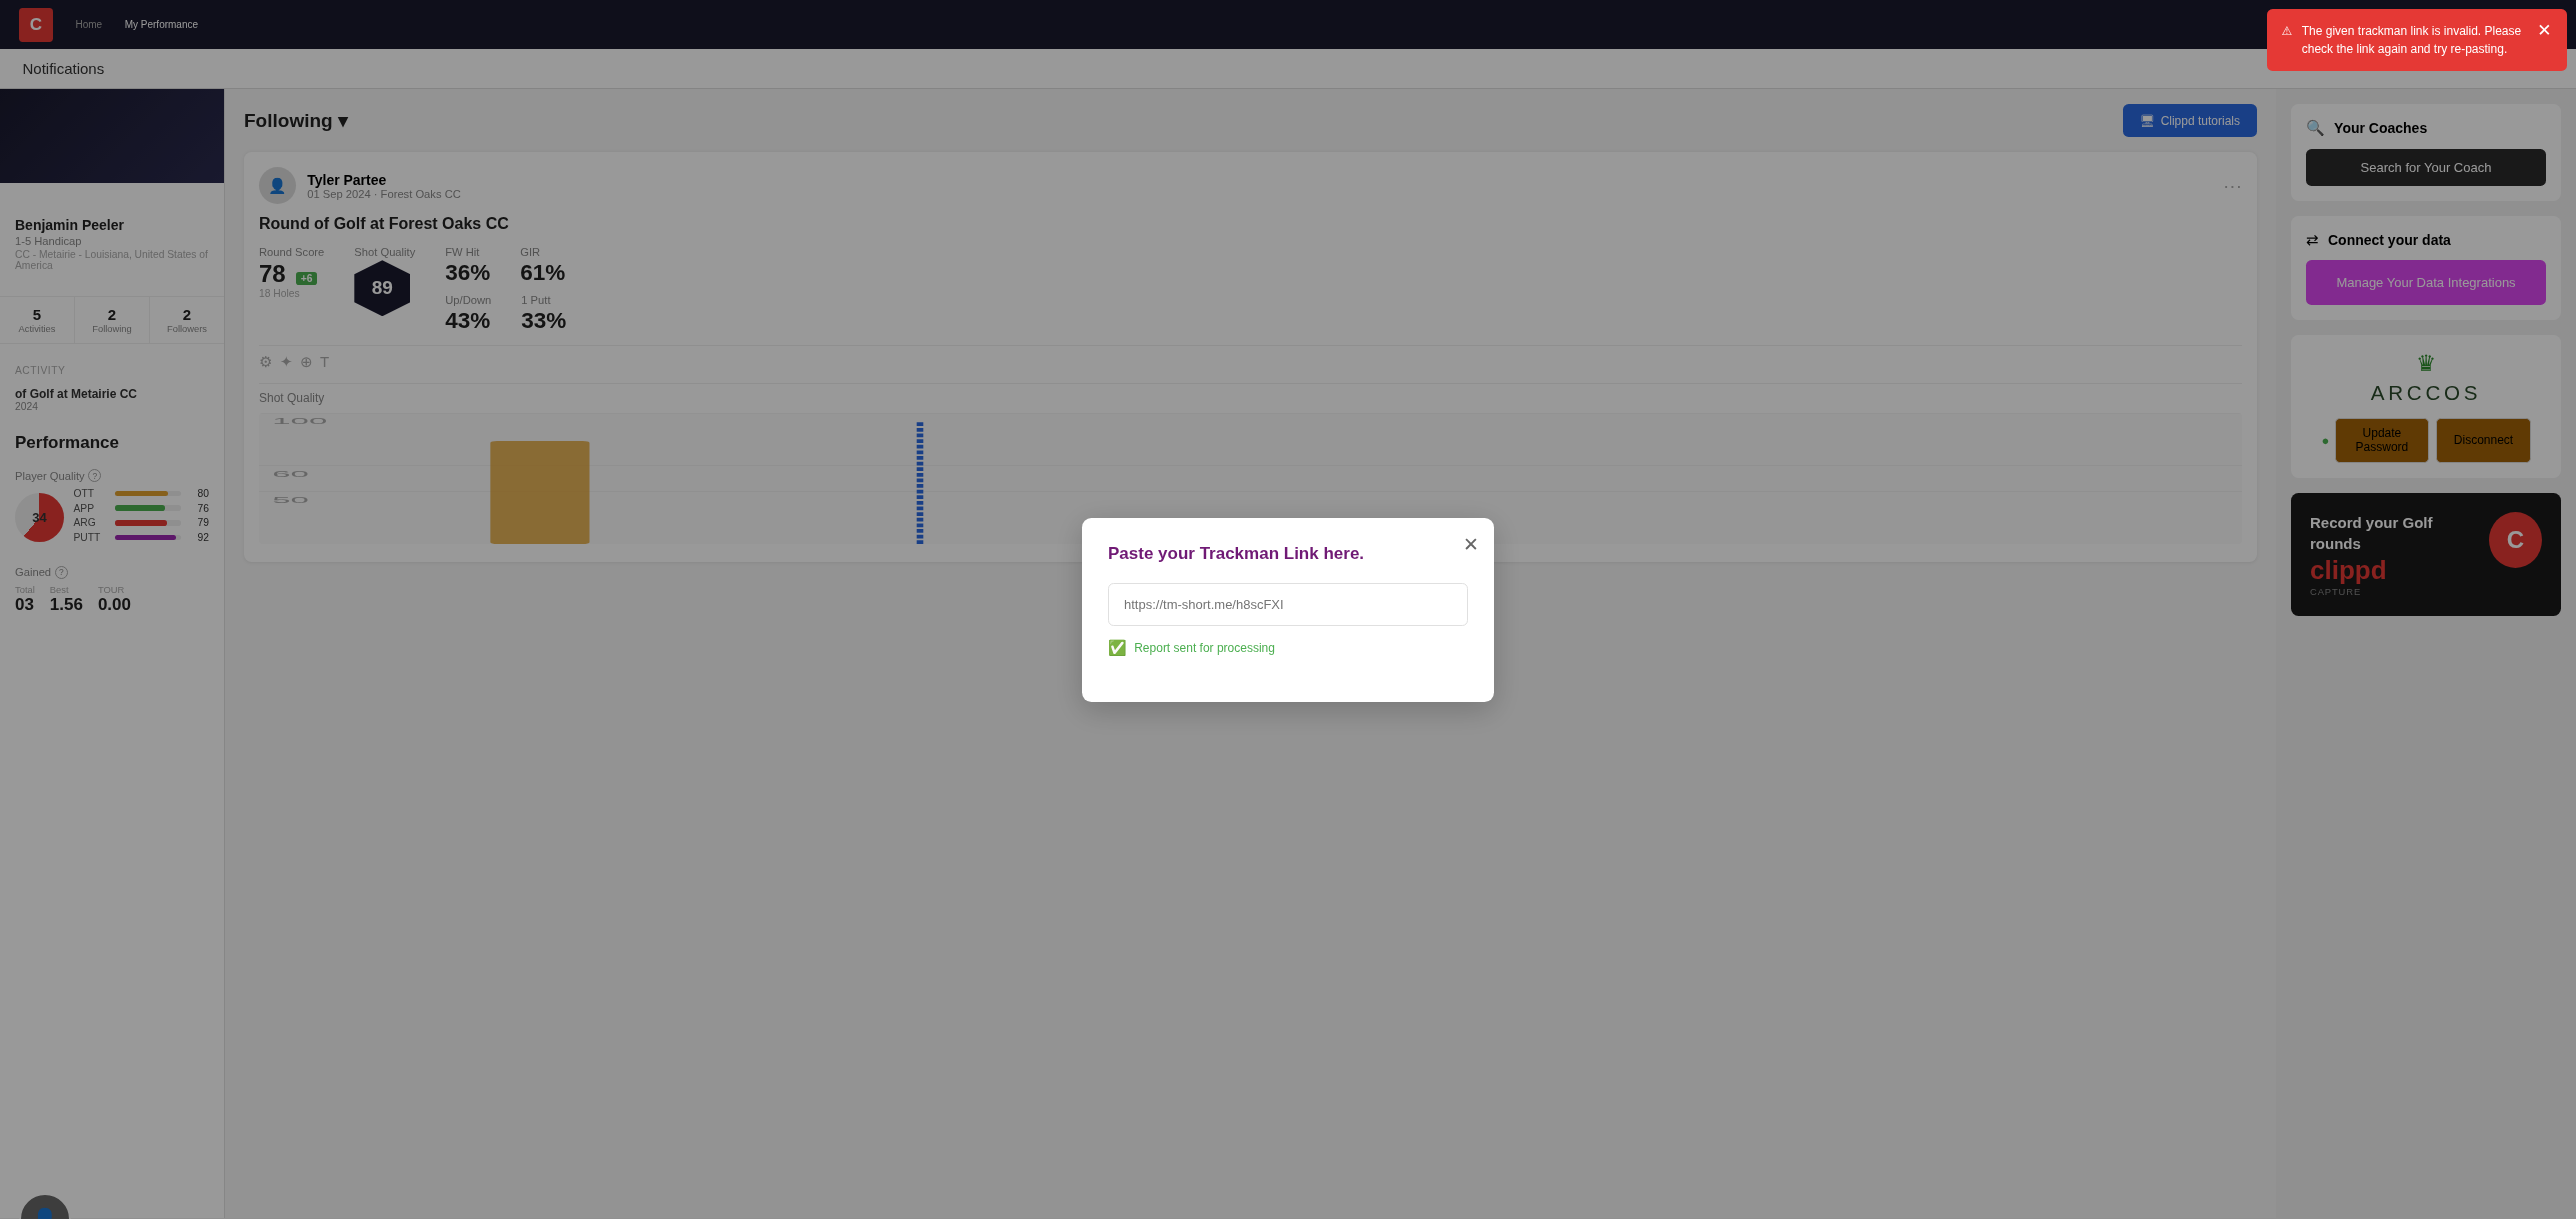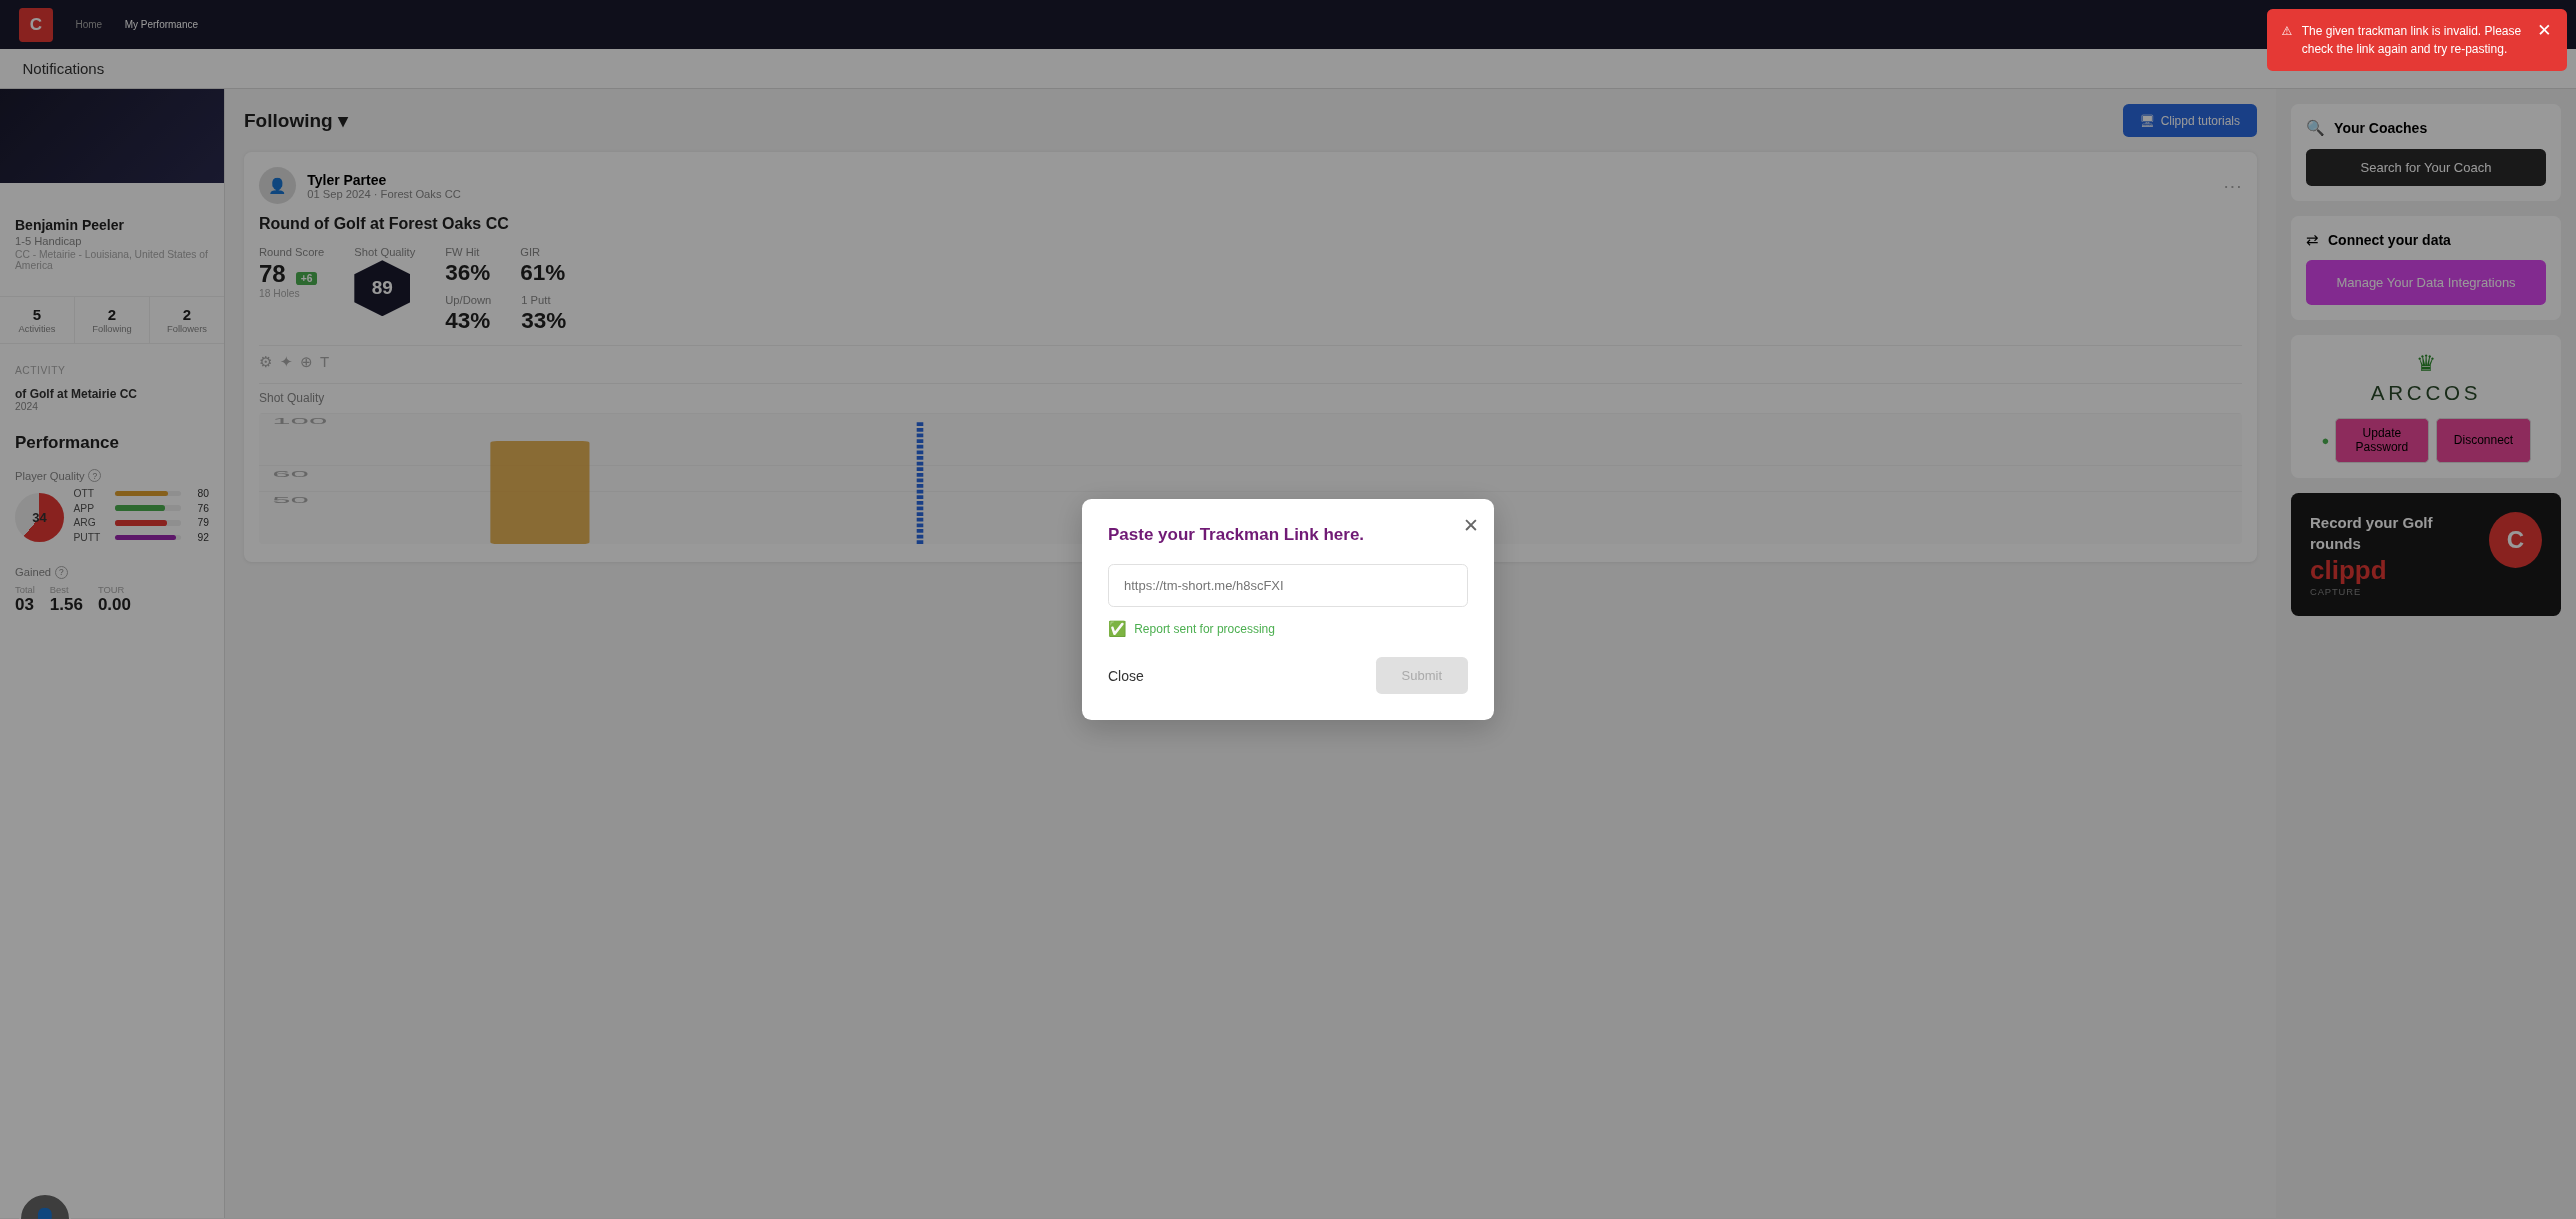--- a/index.html
+++ b/index.html
@@ -246,21 +246,21 @@
       background: white; border-radius: 7.5px; padding: 15px; margin-bottom: 15px;
       display: flex; flex-direction: column; align-items: center; gap: 13px;
     }
     .arccos-logo {
       font-size: 20.6px; letter-spacing: 3.7px; color: #2a4a2a;
       font-weight: 300;
     }
     .arccos-crown { color: #2a8a2a; font-size: 22.5px; }
     .arccos-btns { display: flex; gap: 7.5px; width: 100%; }
     .arccos-btn {
-      flex: 1; border: 0.9px solid #ddd; background: #ec4899;
+      flex: 1; border: 0.9px solid #ddd; background: #a16207;
       padding: 7.5px; border-radius: 4.7px; font-size: 12px; cursor: pointer; 
     }
     .record-card {
       background: #1a1a1a; border-radius: 7.5px; overflow: hidden; margin-bottom: 15px;
     }
     .record-card-inner { padding: 19px; display: flex; gap: 11.2px; }
     .record-text { color: white; font-weight: 700; font-size: 15px; line-height: 1.4; }
     .clippd-logo-record { color: #e53935; font-size: 26px; font-weight: 700; }
     .clippd-c {
       width: 56px; height: 56px; border-radius: 50%;
@@ -578,19 +578,15 @@
 
 <div class="modal-overlay">
   <div class="modal">
     <div class="modal-title">Paste your Trackman Link here.</div>
     <button class="modal-close">✕</button>
     <input class="modal-input" type="text" placeholder="https://tm-short.me/h8scFXI" style="">
     <div class="modal-success">
       <span class="success-icon">✅</span>
       <span>Report sent for processing</span>
     </div>
-    <div class="modal-actions">
-      <button class="modal-close-btn">Close</button>
-      <button class="modal-submit-btn">Submit</button>
-    </div>
   </div>
 </div>
 
 
 </body></html>

